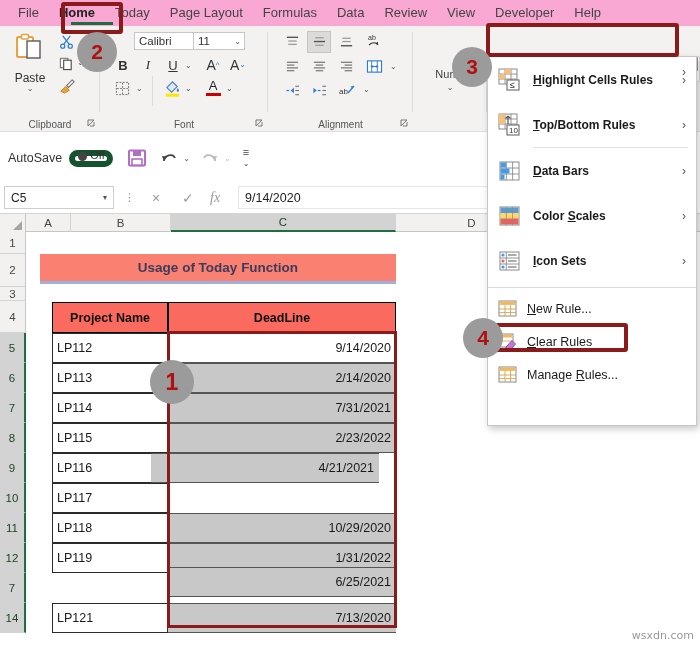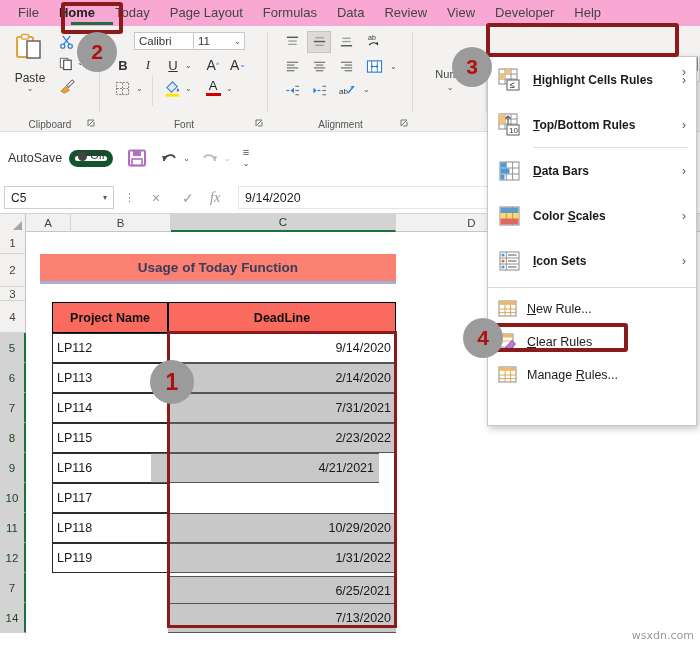--- a/index.html
+++ b/index.html
@@ -458,29 +458,30 @@
   <div class="thdr" style="left:168px;top:88px;width:228px;height:31px;">DeadLine</div>
 
   <div class="bcell" style="left:52px;top:119px;width:116px;height:30px;">LP112</div>
   <div class="bcell" style="left:52px;top:149px;width:116px;height:30px;">LP113</div>
   <div class="bcell" style="left:52px;top:179px;width:116px;height:30px;">LP114</div>
   <div class="bcell" style="left:52px;top:209px;width:116px;height:30px;">LP115</div>
   <div class="bcell" style="left:52px;top:239px;width:116px;height:30px;">LP116</div>
   <div class="bcell" style="left:52px;top:269px;width:116px;height:30px;">LP117</div>
   <div class="bcell" style="left:52px;top:299px;width:116px;height:30px;">LP118</div>
   <div class="bcell" style="left:52px;top:329px;width:116px;height:30px;">LP119</div>
+  <div class="bcell" style="left:52px;top:389px;width:116px;height:30px;">LP121</div>
 
   <div class="ccell active" style="left:168px;top:119px;width:228px;height:30px;">9/14/2020</div>
   <div class="ccell" style="left:168px;top:149px;width:228px;height:30px;">2/14/2020</div>
   <div class="ccell" style="left:168px;top:179px;width:228px;height:30px;">7/31/2021</div>
   <div class="ccell" style="left:168px;top:209px;width:228px;height:30px;">2/23/2022</div>
   <div class="ccell" style="left:151px;top:239px;width:228px;height:30px;">4/21/2021</div>
   <div class="ccell" style="left:168px;top:299px;width:228px;height:30px;">10/29/2020</div>
   <div class="ccell" style="left:168px;top:329px;width:228px;height:30px;">1/31/2022</div>
-  <div class="ccell" style="left:168px;top:362px;width:228px;height:30px;padding-left:44px;">6/25/2021</div>
+  <div class="ccell" style="left:168px;top:353px;width:228px;height:30px;padding-left:44px;">6/25/2021</div>
   <div class="ccell" style="left:168px;top:389px;width:228px;height:30px;">7/13/2020</div>
 </div>
 
 <div class="menu">
 
   <div class="mi">
     <span class="mi-ico">
       <svg width="26" height="24" viewBox="0 0 26 24">
         <rect x="1" y="1" width="18" height="15" fill="#fff" stroke="#8a8a8a" stroke-width="1"></rect>
         <line x1="7" y1="1" x2="7" y2="16" stroke="#8a8a8a" stroke-width="0.9"></line>

